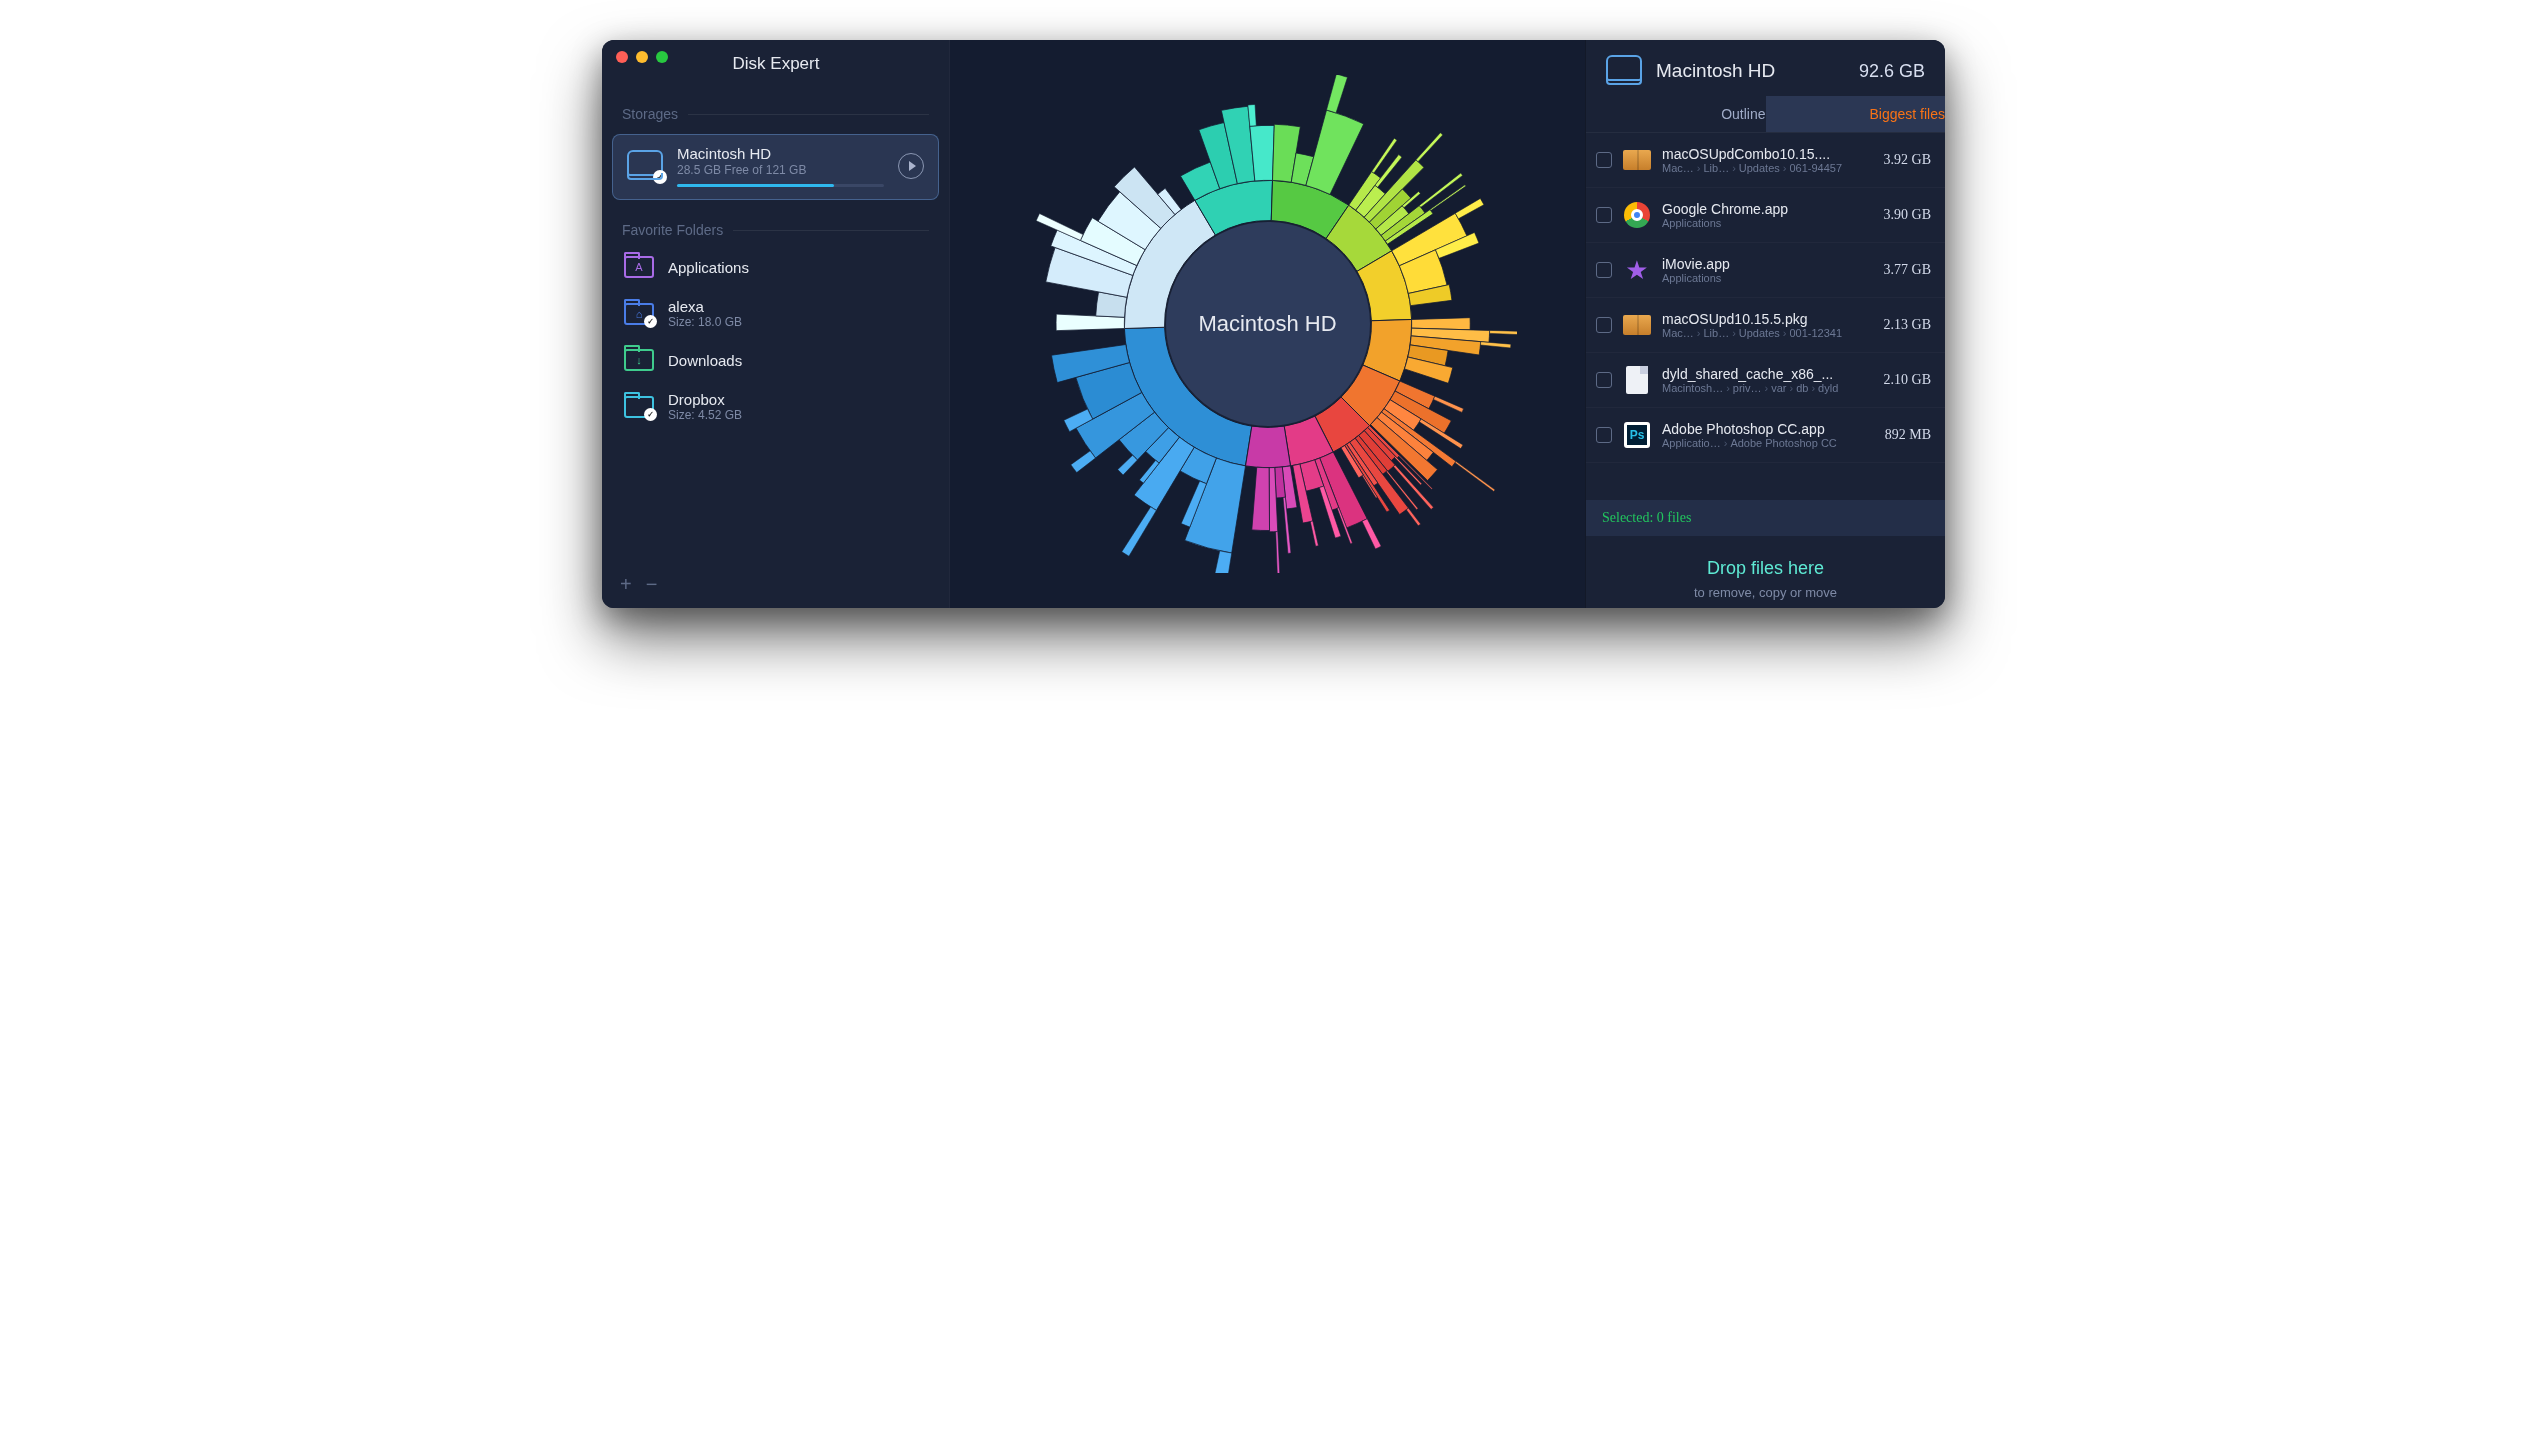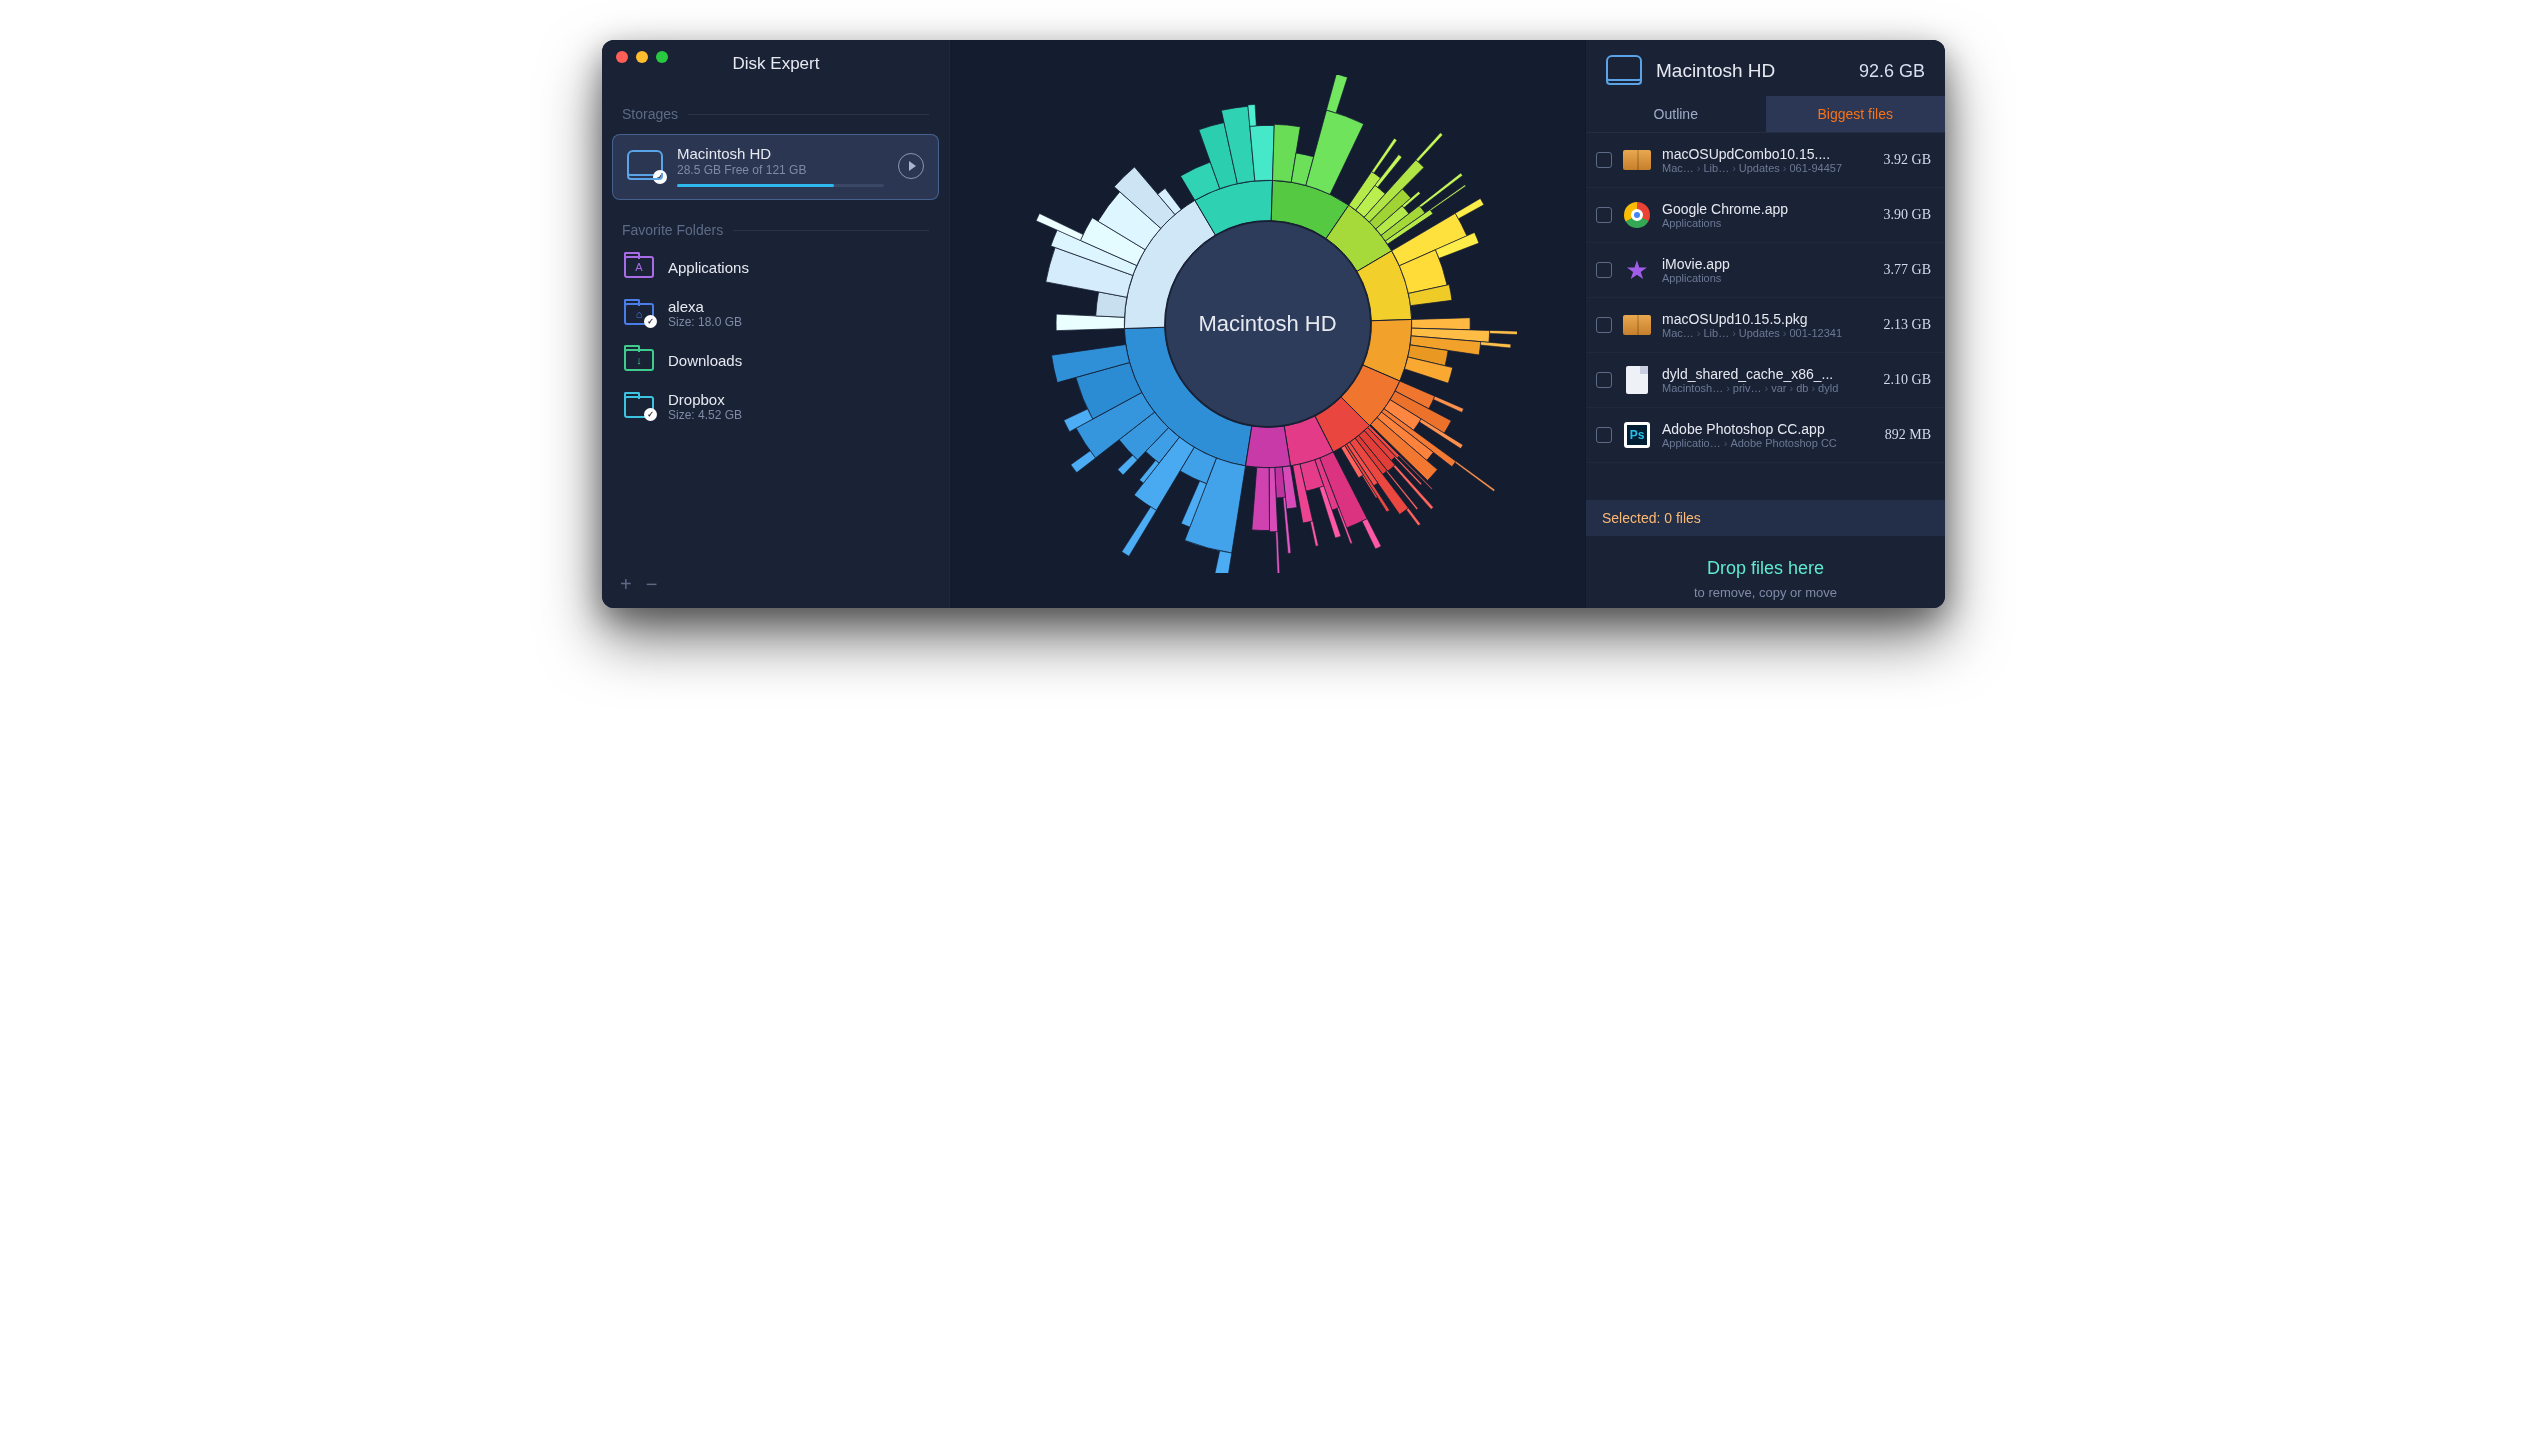--- a/index.html
+++ b/index.html
@@ -113,34 +113,34 @@
   .rightpanel {
     width: 360px; min-width: 360px; height: 100%; background: #1a2236;
     border-left: 1px solid rgba(0,0,0,0.25); display: flex; flex-direction: column;
   }
   .rp-header { display: flex; align-items: center; gap: 14px; padding: 20px 20px 14px; }
   .rp-header .disk-icon { border-color: #5aa3e6; }
   .rp-title { font-size: 19px; color: #e6e9f0; flex: 1; }
   .rp-size  { font-size: 18px; color: #d8dff0; }
 
   .tabs { display: flex; border-bottom: 1px solid rgba(255,255,255,0.05);}
-  .tab { flex: 1; text-align: center; padding: 10px 0; font-size: 14px; color: #9fabc7; cursor: pointer;}
+  .tab { flex: 1; text-align: right; padding: 10px 0; font-size: 14px; color: #9fabc7; cursor: pointer;}
   .tab.active { background: #2b3754; color: #f97316; }
 
   .file-list { flex: 1; overflow: auto; }
   .file-row { display: flex; align-items: center; gap: 10px; padding: 12px 14px 12px 10px; border-bottom: 1px solid rgba(255,255,255,0.03);}
   .checkbox { width: 16px; height: 16px; border: 1.5px solid #5d6a86; border-radius: 3px; cursor: pointer; flex-shrink: 0;}
   .file-icon { width: 30px; height: 30px; display: flex; align-items: center; justify-content: center; font-size: 18px; flex-shrink: 0;}
   .file-info { flex: 1; min-width: 0; }
   .file-name { font-size: 14px; color: #e6e9f0; white-space: nowrap; overflow: hidden; text-overflow: ellipsis;}
   .file-path { font-size: 11px; color: #6c7894; white-space: nowrap; overflow: hidden; text-overflow: ellipsis;}
   .file-path .sep { color: #4a5670; margin: 0 3px; }
   .file-size { font-size: 14px; color: #d3daea; white-space: nowrap; font-family: Liberation Serif, serif; }
 
-  .selected-bar { background: #232e48; padding: 10px 16px; font-size: 14px; color: #fdba74; }
+  .selected-bar { background: #232e48; padding: 10px 16px; font-size: 14px; color: #22c55e; font-family: Liberation Serif, serif; }
   .drop-zone { padding: 22px 16px 8px; text-align: center; }
   .drop-zone .h { font-size: 18px; color: #5eead4; }
   .drop-zone .s { font-size: 13px; color: #7e8aa6; margin-top: 6px; }
   .action-bar { margin-top: auto; padding: 16px 18px 18px; display: flex; justify-content: flex-end; gap: 0;}
   .remove-btn {
     border: 1.5px solid #3d4a6a; color: #6c7a9a; background: transparent;
     padding: 7px 34px; border-radius: 16px 0 0 16px; font-size: 14px; cursor: pointer;
     border-right: none;
   }
   .remove-caret {

